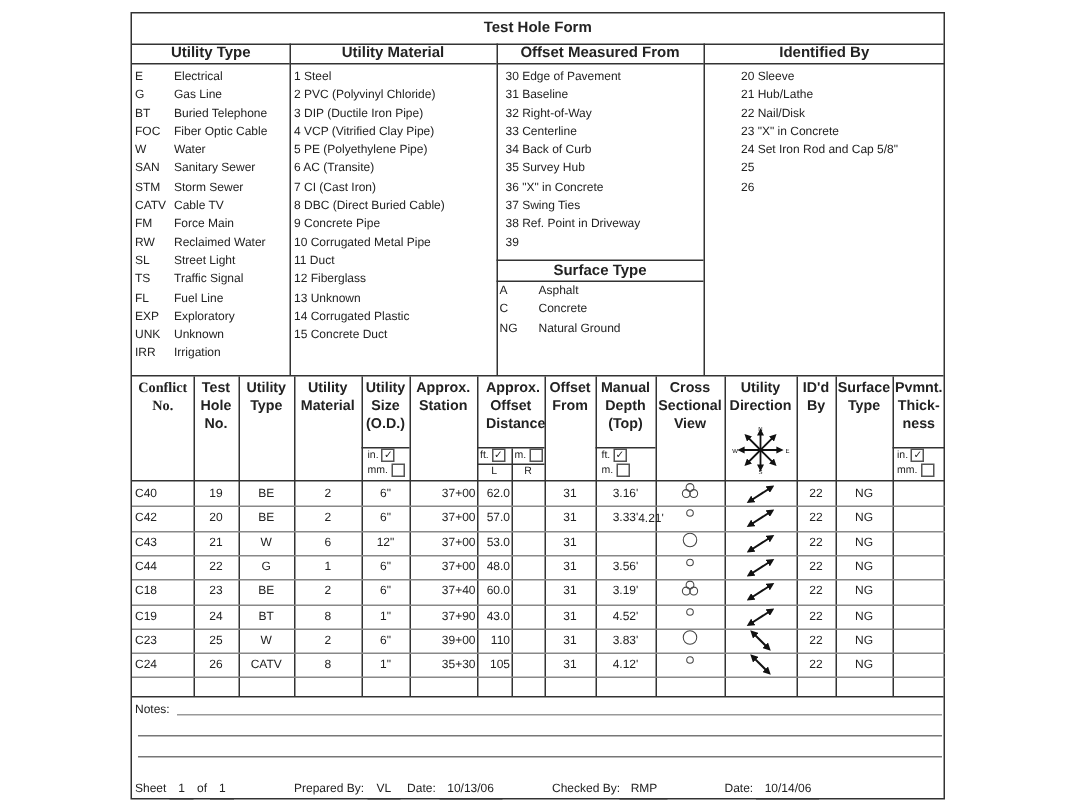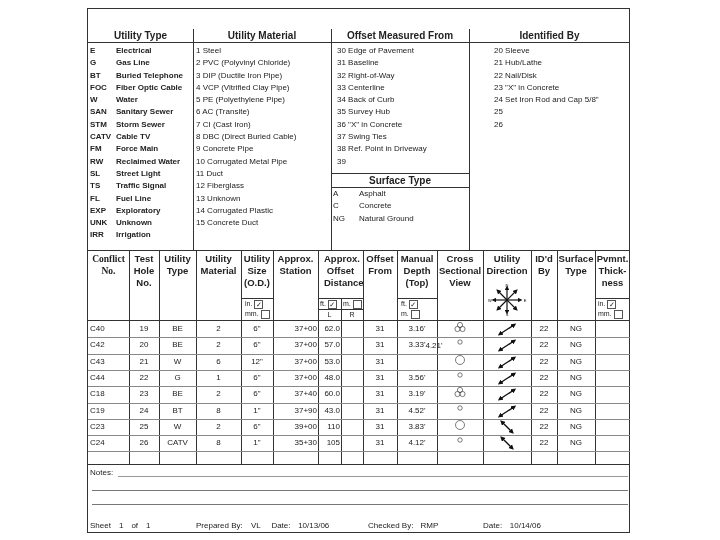--- a/index.html
+++ b/index.html
@@ -23,31 +23,32 @@
   .cell.left { text-align:left; padding-left:2px; }
   .cell.right { text-align:right; padding-right:1px; }
   .footer { position:absolute; font-size:8px; line-height:12px; white-space:nowrap; }
   .uline { display:inline-block; border-bottom:1px solid #333; text-align:center; }
   .slide-num { position:absolute; left:655px; top:505px; font-size:28px;margin-top:36px; }
 </style>
 </head>
 <body>
 
 <div class="form">
+  <div class="title">Test Hole Form</div>
 
   <div class="hdr" style="left:0;width:105px;">Utility Type</div>
   <div class="hdr" style="left:105px;width:138px;">Utility Material</div>
   <div class="hdr" style="left:381px;width:161px;">Identified By</div>
   <div class="hdr" style="left:243px;width:138px;">Offset Measured From</div>
 
   <div class="vline" style="left:105px;top:20px;height:221px;"></div>
   <div class="vline" style="left:243px;top:20px;height:221px;"></div>
   <div class="vline" style="left:381px;top:20px;height:221px;"></div>
 
-  <div class="list" id="ut-list" style="left:2px;top:36px;font-weight:bold;">
+  <div class="list" id="ut-list" style="left:2px;top:36px;">
       <div class="row"><span class="code">E</span><span>Electrical</span></div>
       <div class="row"><span class="code">G</span><span>Gas Line</span></div>
       <div class="row"><span class="code">BT</span><span>Buried Telephone</span></div>
       <div class="row"><span class="code">FOC</span><span>Fiber Optic Cable</span></div>
       <div class="row"><span class="code">W</span><span>Water</span></div>
       <div class="row"><span class="code">SAN</span><span>Sanitary Sewer</span></div>
       <div class="row"><span class="code">STM</span><span>Storm Sewer</span></div>
       <div class="row"><span class="code">CATV</span><span>Cable TV</span></div>
       <div class="row"><span class="code">FM</span><span>Force Main</span></div>
       <div class="row"><span class="code">RW</span><span>Reclaimed Water</span></div>

